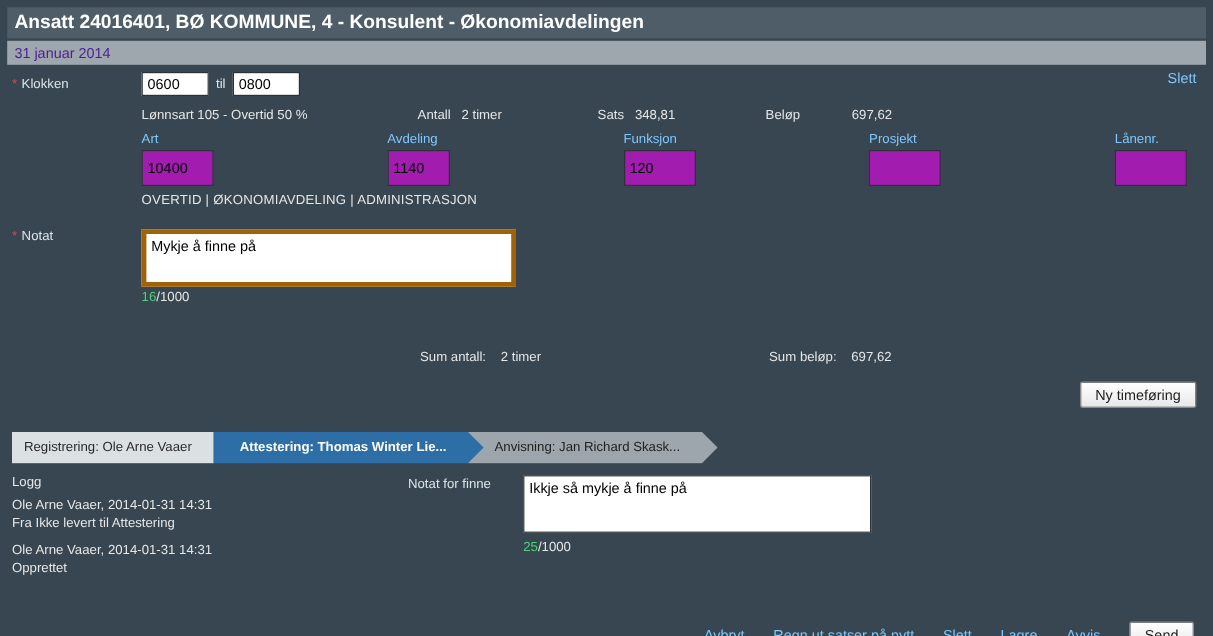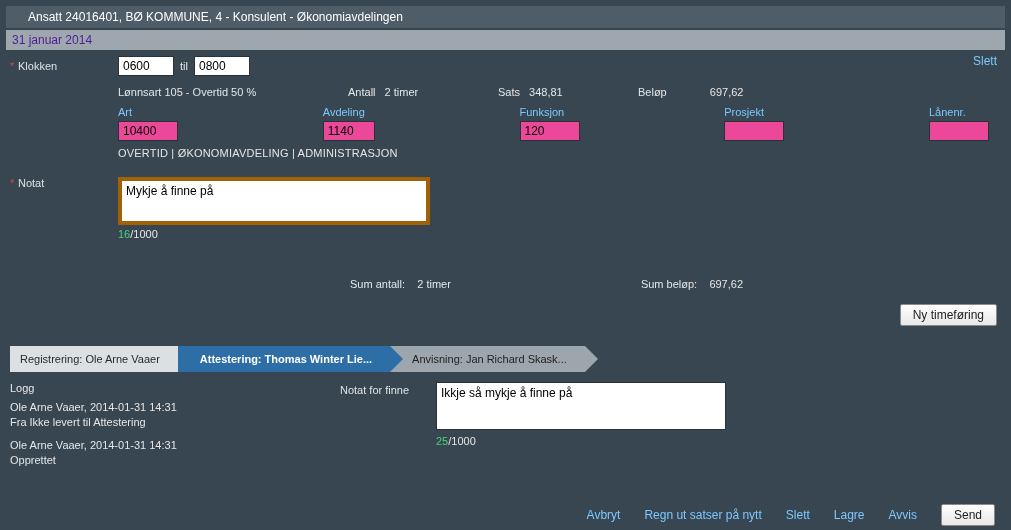--- a/index.html
+++ b/index.html
@@ -9,22 +9,23 @@
     font-size: 11px;
     color: #e6e6e6;
     width: 1011px;
     height: 530px;
     overflow: hidden;
     padding: 6px 6px 6px 6px;
   }
   .header-bar {
     background: #4e5d67;
     color: #fff;
-    padding: 4px 22px;
-    font-size: 12px;
+    padding: 4px 6px;
+    font-size: 16px;
+    font-weight: bold;
   }
   .date-bar {
     background: #9ea7ad;
     color: #4c1d95;
     padding: 3px 6px;
     font-size: 12px;
     margin-top: 2px;
   }
   .content {
     position: relative;
@@ -44,21 +45,21 @@
   }
   .info-line { margin-top:10px; display:flex; align-items:center; }
   .info-left { margin-left:108px; flex:0 0 auto; width:230px; color:#e6e6e6; }
   .info-pair { display:inline-block; }
   .info-key { color:#e6e6e6; }
   .info-val { color:#e6e6e6; margin-left:6px; }
   .links-row { margin-left:108px; margin-top:8px; display:flex; gap:0;justify-content:space-between; }
   .lnk-col { display:flex; flex-direction:column; margin-right:12px; }
   .lnk-col a { color:#7ec8ff; font-size:11px; margin-bottom:3px; text-decoration:none; }
   .small-input {
-    height:20px; border:1px solid #2b3338; background:#ec4899; color:#000;
+    height:30px; border:1px solid #2b3338; background:#a21caf; color:#000;
     font-family:inherit; font-size:12px; padding:1px 4px;
   }
   .w60 { width:60px; }
   .w52 { width:52px; }
   .desc-line { margin-left:108px; margin-top:6px; color:#e6e6e6; letter-spacing:0.2px; }
   .notat-row { margin-top:18px; display:flex; }
   .notat-label { width:100px; color:#dde3e6; }
   .notat-ta {
     width:312px; height:48px; resize:none; border:4px solid #a16207;
     font-family:inherit; font-size:12px; padding:3px 4px; background:#fff; color:#000;

